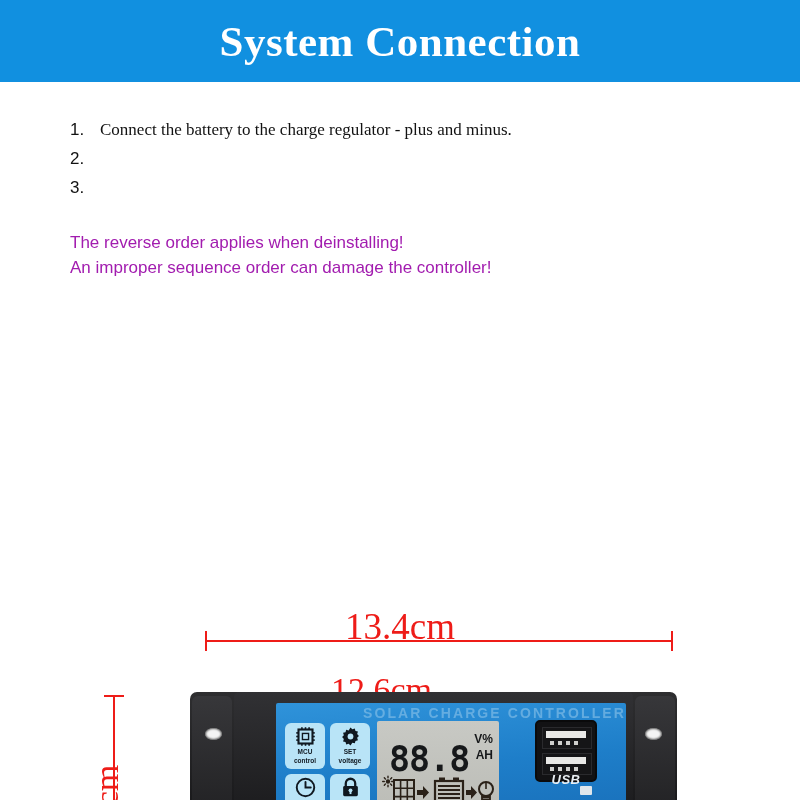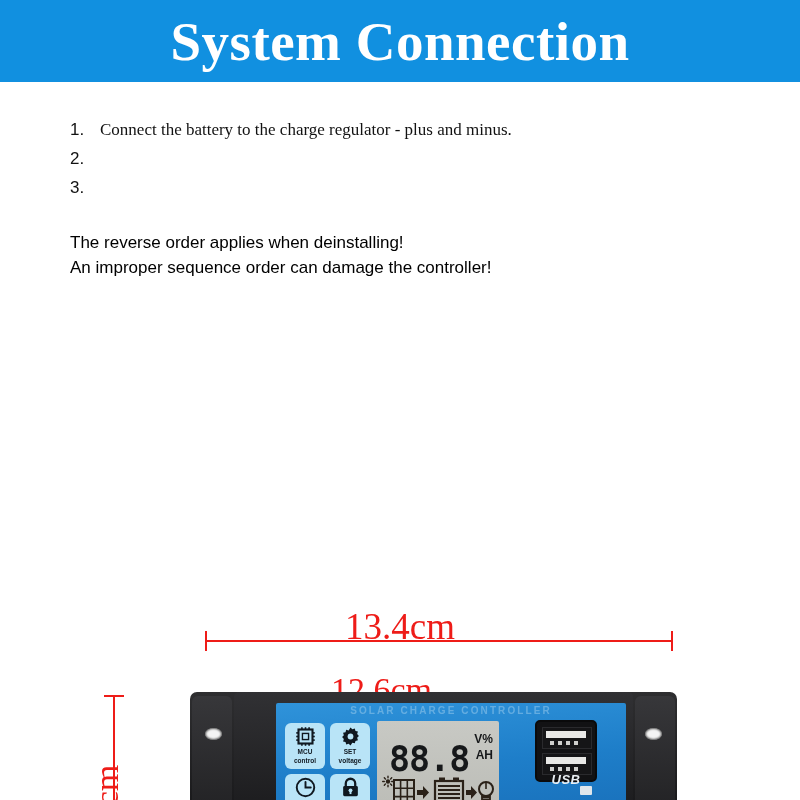--- a/index.html
+++ b/index.html
@@ -12,21 +12,21 @@
   }
   
   #header-banner{
     position:absolute;left:0;top:0;width:800px;height:82px;
     background:#1190e0;
     display:flex;align-items:center;justify-content:center;
   }
   #page-title{
     font-family:"Liberation Serif",serif;
     font-weight:bold;
-    font-size:55px;
+    font-size:43px;
     color:#ffffff;
     letter-spacing:0.5px;
     line-height:1;
     white-space:nowrap;
   }
   
   #instruction-list{
     position:absolute;left:70px;top:120px;width:640px;
   }
   .instruction-row{
@@ -38,21 +38,21 @@
     font-size:17px;color:#121212;
   }
   .instruction-text{
     font-size:17px;color:#121212;white-space:nowrap;font-family:Liberation Serif, serif;
   }
   
   #warning-block{
     position:absolute;left:70px;top:233px;width:660px;
   }
   .warning-line{
-    font-size:17px;color:#000000;margin-bottom:5px;white-space:nowrap;
+    font-size:17px;color:#a21caf;margin-bottom:5px;white-space:nowrap;
   }
   
   #diagram-stage{
     position:absolute;left:0;top:300px;width:800px;height:500px;
   }
   
   #dim-width-outer{position:absolute;left:205px;top:340px;width:468px;height:2px;background:#ee1c18;}
   #dim-width-outer::before,#dim-width-outer::after{
     content:"";position:absolute;top:-9px;width:2px;height:20px;background:#ee1c18;
   }
@@ -126,22 +126,22 @@
     border-radius:5px 5px 0 0;
   }
   
   #faceplate{
     position:absolute;left:86px;top:11px;width:350px;height:152px;
     background:linear-gradient(175deg,#2f93da 0%,#1e7ec9 42%,#1668b2 100%);
     border-radius:2px;
     overflow:hidden;
   }
   #brand-text{
-    position:absolute;left:0;top:2px;width:350px;text-align:center;
-    font-size:10px;letter-spacing:2.1px;color:rgba(150,200,235,0.55);
+    position:absolute;left:0;top:2px;width:350px;text-align:right;
+    font-size:14px;letter-spacing:2.1px;color:rgba(150,200,235,0.55);
     font-weight:bold;
   }
   
   #feature-grid{
     position:absolute;left:9px;top:20px;
     display:grid;grid-template-columns:40px 40px;grid-template-rows:46px 46px;
     gap:5px;
   }
   .feature-badge{
     background:#b9e4f7;border-radius:6px;

